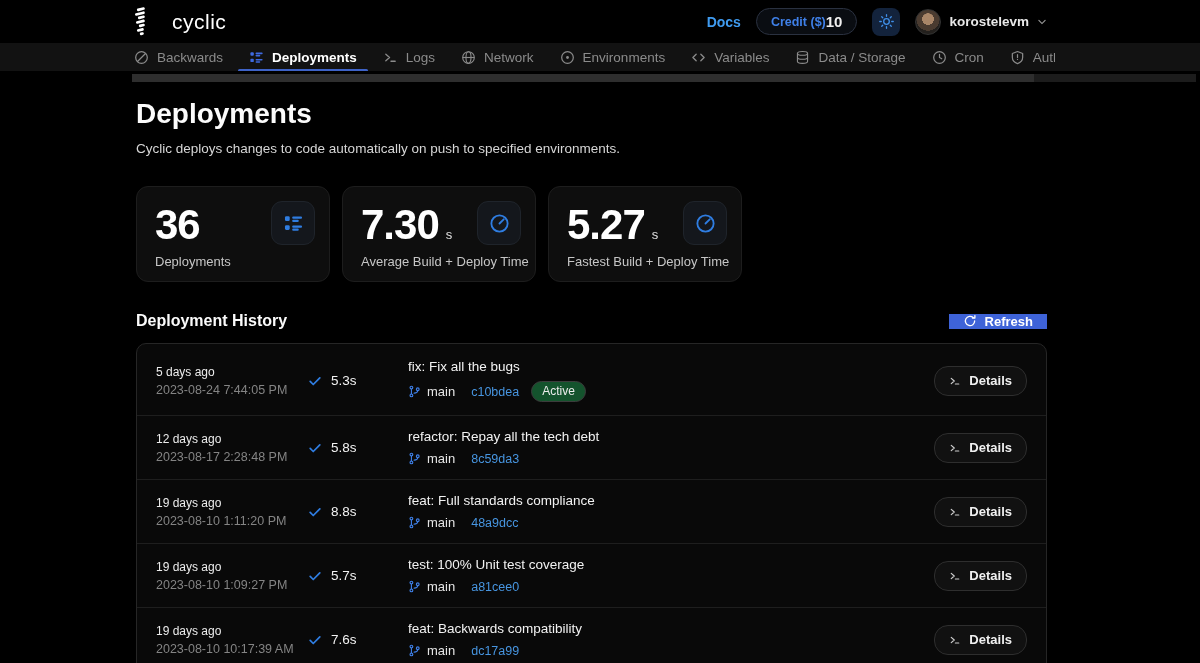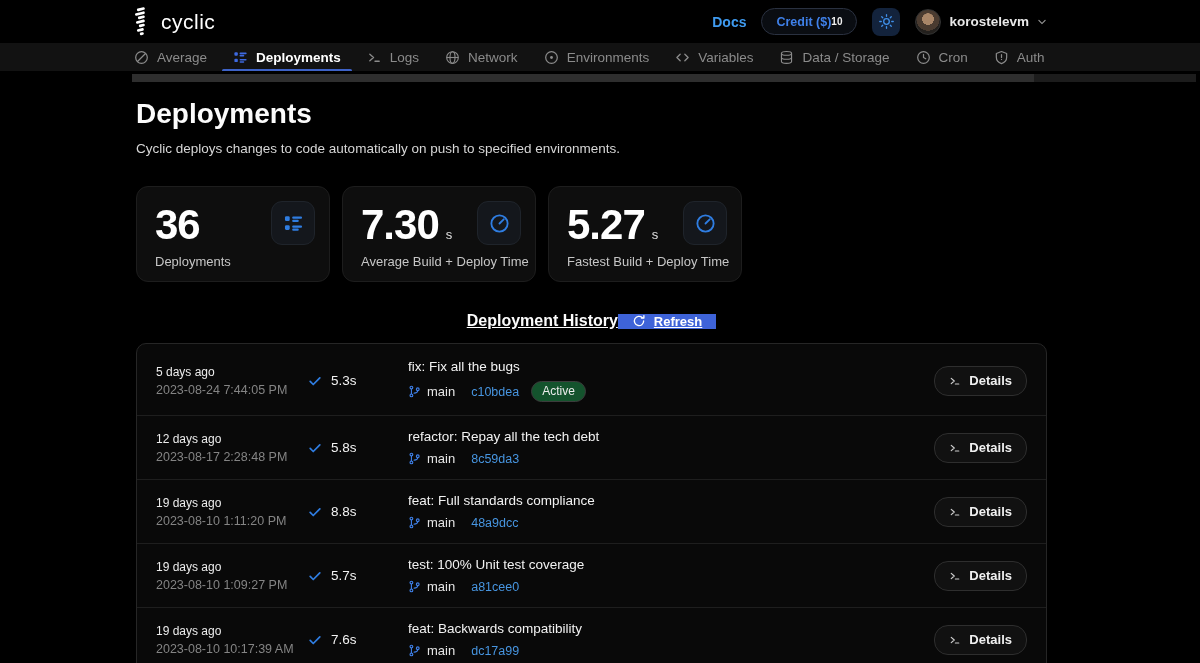--- a/index.html
+++ b/index.html
@@ -10,30 +10,30 @@
     font-family:"Liberation Sans","DejaVu Sans",sans-serif;
     position:relative;
   }
   svg { display:block; }
 
   
   .header {
     height:43px; display:flex; align-items:center; justify-content:space-between;
     padding:0 153px 0 133px; background:#000;
   }
-  .brand { display:flex; align-items:center; gap:9px; }
+  .brand { display:flex; align-items:center; gap:20px; }
   .brand-name { font-size:21px; font-weight:500; letter-spacing:.5px; color:#fff; }
   .header-right { display:flex; align-items:center; gap:15px; }
   .docs-link { color:#3f9bf0; font-size:14px; font-weight:600; text-decoration:none; cursor:pointer; }
   .credit-pill {
     display:flex; align-items:center; height:27px; padding:0 14px;
     border:1px solid #2a3140; border-radius:999px; background:#0a0d12; cursor:pointer;
   }
   .credit-label { color:#3f80e8; font-size:12.5px; font-weight:700; }
-  .credit-value { color:#f0f0f0; font-size:10px; font-weight:600; }
+  .credit-value { color:#f0f0f0; font-size:15px; font-weight:600; }
   .theme-btn {
     width:28px; height:28px; border-radius:8px; background:#13233c;
     display:flex; align-items:center; justify-content:center; cursor:pointer; border:none;
   }
   .account { display:flex; align-items:center; gap:8px; cursor:pointer; }
   .avatar {
     width:26px; height:26px; border-radius:50%;
     background:radial-gradient(circle at 50% 38%, #a98668 0 30%, #4a3b30 31% 60%, #23201d 61% 100%);
     border:1px solid #333;
   }
@@ -73,21 +73,21 @@
   .stat-value-row { display:flex; align-items:baseline; gap:7px; margin-top:2px; }
   .stat-value { font-size:42px; font-weight:700; color:#fff; letter-spacing:-1px; }
   .stat-unit { font-size:13px; color:#e0e0e0; }
   .stat-label { position:absolute; left:18px; bottom:12px; font-size:13px; color:#c6c6c6; }
   .stat-icon-tile {
     position:absolute; top:14px; right:14px; width:44px; height:44px; border-radius:11px;
     background:#14171c; border:1px solid #1f242b;
     display:flex; align-items:center; justify-content:center; color:#2f7de1;
   }
 
-  .history-header { display:flex; align-items:center; justify-content:center; margin-top:30px;text-decoration:underline; }
+  .history-header { display:flex; align-items:center; justify-content:space-between; margin-top:30px; }
   .history-title { font-size:16px; font-weight:700; color:#fbfbfb; }
   .refresh-btn {
     display:flex; align-items:center; gap:8px; height:15px; padding:0 14px;
     background:#3e63d8; color:#fff; border:none; border-radius:0;
     font-size:13px; font-weight:600; cursor:pointer; font-family:inherit;
   }
 
   .history-panel {
     margin-top:13px; border:1px solid #262626; border-radius:10px; background:#090909;
     padding:2px 0;
@@ -175,21 +175,21 @@
 <div class="nav-wrap">
   <div class="nav">
 
     <div class="nav-item">
       <span class="nicon">
         <svg width="15" height="15" viewBox="0 0 16 16" stroke="currentColor" stroke-width="1.3" fill="none" stroke-linecap="round">
           <circle cx="8" cy="8" r="6.2"></circle>
             <line x1="3.7" y1="12.3" x2="12.3" y2="3.7"></line>
         </svg>
       </span>
-      <span>Average</span>
+      <span>Backwards</span>
     </div>
 
     <div class="nav-item active">
       <span class="nicon">
         <svg width="15" height="15" viewBox="0 0 16 16" fill="currentColor">
           <rect x="1.5" y="2.5" width="3.6" height="3.6" rx="1"></rect>
           <rect x="7" y="2.7" width="7.5" height="1.7" rx="0.8"></rect>
           <rect x="7" y="5.1" width="5" height="1.7" rx="0.8"></rect>
           <rect x="1.5" y="9.3" width="3.6" height="3.6" rx="1"></rect>
           <rect x="7" y="9.5" width="7.5" height="1.7" rx="0.8"></rect>

